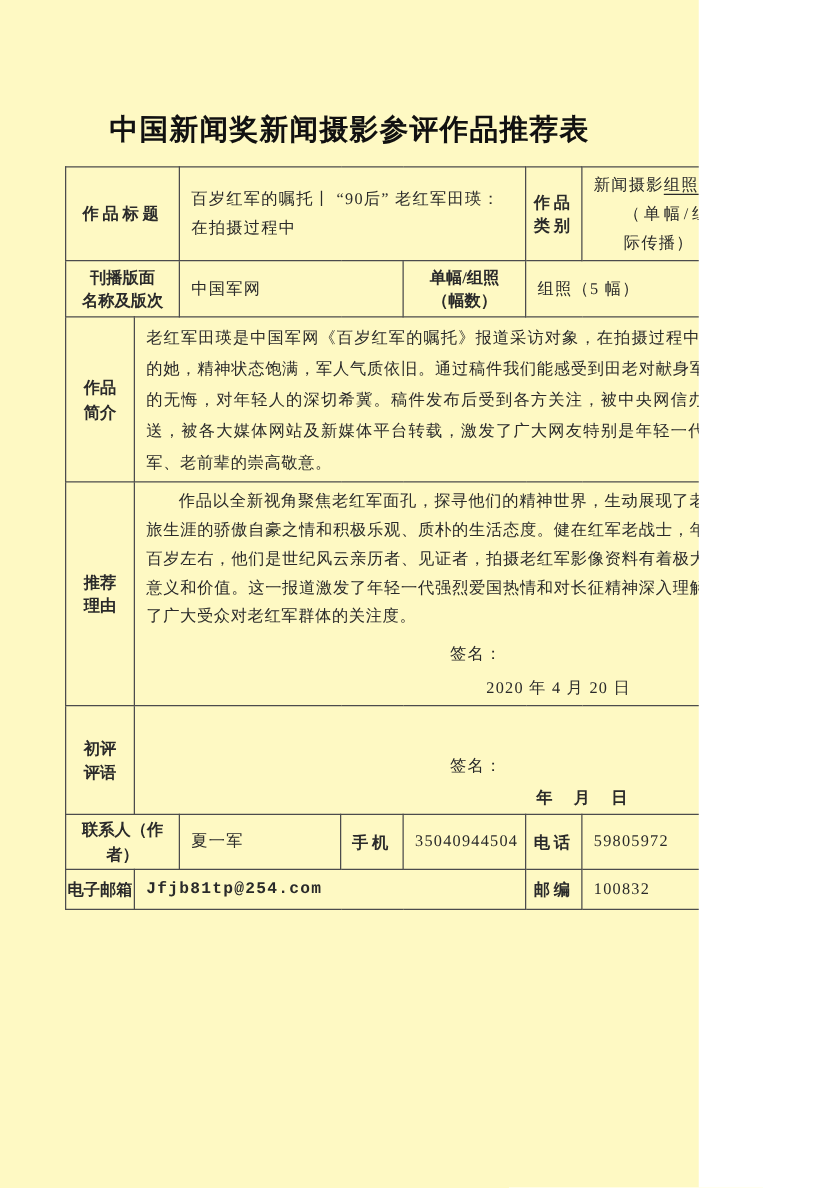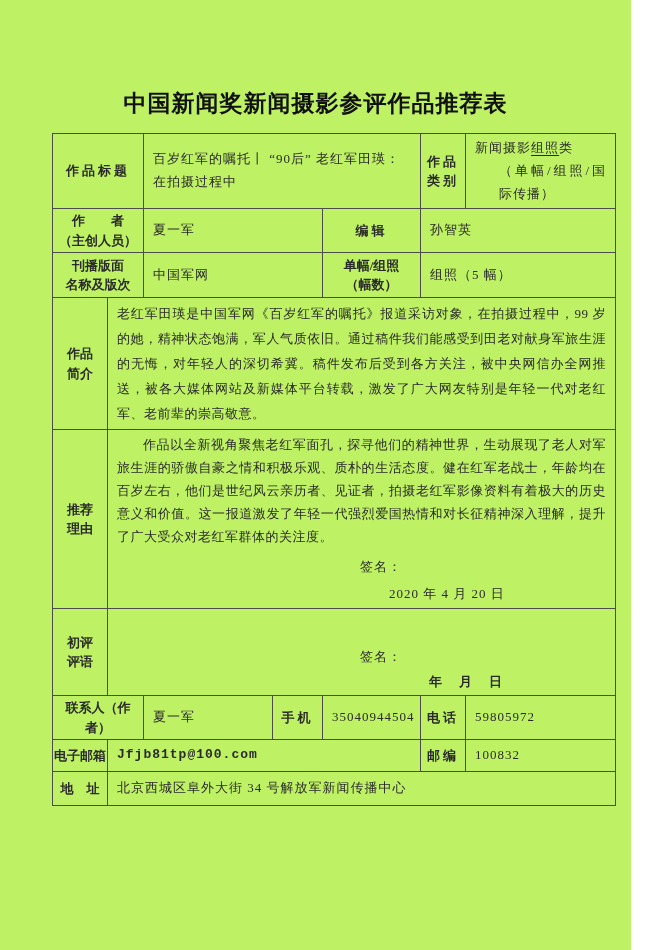--- a/index.html
+++ b/index.html
@@ -1,19 +1,19 @@
 <!DOCTYPE html>
 <html><head>
 <meta charset="utf-8">
 <style>
   html,body{margin:0;padding:0;background:#ffffff;}
   .page{
     position:relative;
-    width:631px;height:950px;
-    background:#bef264;
+    width:559px;height:950px;
+    background:#fef9c3;
     color:#1f1f1f;
     font-family:"Liberation Serif","DejaVu Serif",serif;
     overflow:hidden;
   }
   .doc-title{
     position:absolute;
     top:88px;left:0;right:0;
     margin:0;
     text-align:center;
     font-size:23px;
@@ -90,27 +90,20 @@
       <td colspan="2" class="lbl">作品标题</td>
       <td colspan="3" class="val">百岁红军的嘱托丨 “90后” 老红军田瑛：在拍摄过程中</td>
       <td class="lbl">作品
 类别</td>
       <td class="val">
         <div><span>新闻摄影</span><span class="u">组照</span><span>类</span></div>
         <div class="cat-note">（单幅/组照/国际传播）</div>
       </td>
     </tr>
 
-    <tr style="height:43px">
-      <td colspan="2" class="lbl ls0">作　　者
-（主创人员）</td>
-      <td colspan="2" class="val">夏一军</td>
-      <td class="lbl">编辑</td>
-      <td colspan="2" class="val">孙智英</td>
-    </tr>
 
 
     <tr style="height:45px">
       <td colspan="2" class="lbl ls0">刊播版面
 名称及版次</td>
       <td colspan="2" class="val">中国军网</td>
       <td class="lbl ls0">单幅/组照
 （幅数）</td>
       <td colspan="2" class="val">组照（5 幅）</td>
     </tr>
@@ -148,25 +141,21 @@
       <td colspan="2" class="lbl ls0">联系人（作者）</td>
       <td class="val">夏一军</td>
       <td class="lbl">手机</td>
       <td class="val">35040944504</td>
       <td class="lbl">电话</td>
       <td class="val">59805972</td>
     </tr>
 
     <tr style="height:32px">
       <td class="lbl ls0">电子邮箱</td>
-      <td colspan="4" class="val mono">Jfjb81tp@100.com</td>
+      <td colspan="4" class="val mono">Jfjb81tp@254.com</td>
       <td class="lbl">邮编</td>
       <td class="val">100832</td>
     </tr>
 
-    <tr style="height:34px">
-      <td class="lbl ls0">地　址</td>
-      <td colspan="6" class="val">北京西城区阜外大街 34 号解放军新闻传播中心</td>
-    </tr>
 
   </tbody>
     </table>
 </div>
 
 </body></html>

